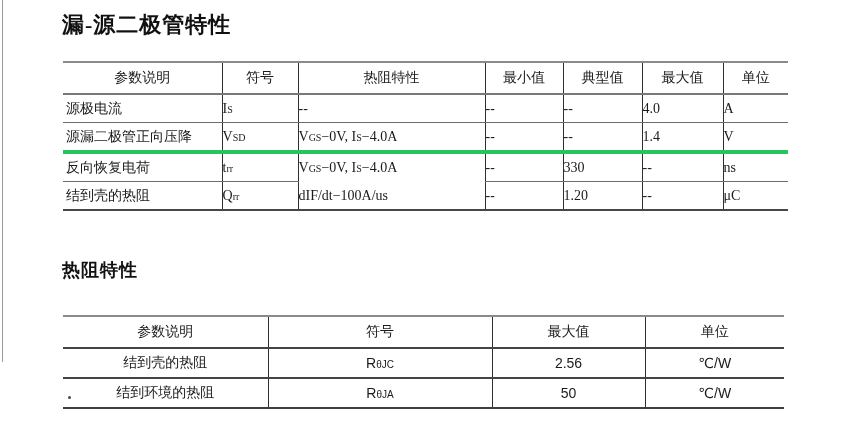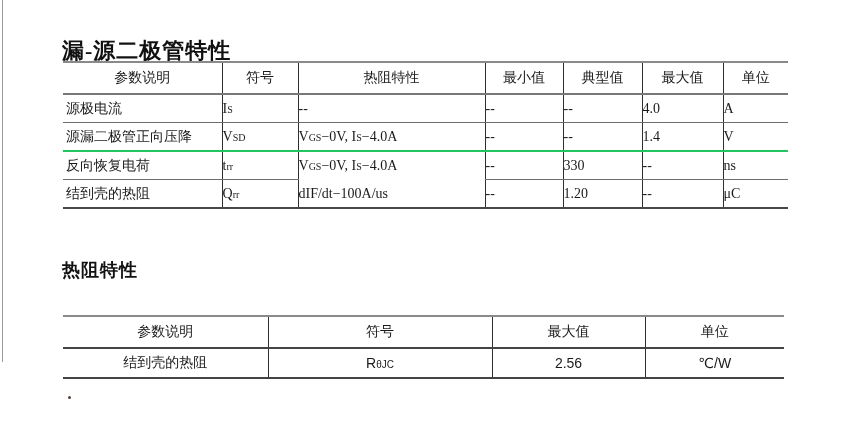--- a/index.html
+++ b/index.html
@@ -3,34 +3,34 @@
 <meta charset="utf-8">
 <style>
   html,body{margin:0;padding:0;background:#fff;}
   body{width:843px;height:436px;position:relative;overflow:hidden;
        font-family:"Liberation Serif","DejaVu Serif",serif;color:#1a1a1a;}
 
   .page-left-border{position:absolute;left:2px;top:0;width:1px;height:362px;background:#9b9b9b;}
 
   .sec-title{position:absolute;left:62px;font-weight:bold;color:#111;
              font-family:"Liberation Serif","DejaVu Serif",serif;letter-spacing:1px;}
-  .sec-title.t1{top:10px;font-size:22px;margin-top:26px;}
+  .sec-title.t1{top:10px;font-size:22px;}
   .sec-title.t2{top:258px;font-size:18px;}
 
   table{border-collapse:collapse;table-layout:fixed;}
 
   
   .tbl1{position:absolute;left:63px;top:61px;width:725px;font-size:14px;
         border-top:2px solid #8a8a8a;border-bottom:2px solid #474747;}
   .tbl1 th{font-weight:normal;height:30px;text-align:center;
            border-bottom:2px solid #787878;padding:0;}
   .tbl1 td{height:27px;padding:0;}
   .tbl1 th + th, .tbl1 td + td{border-left:1px solid #2f2f2f;}
   .tbl1 tr.rsep td{border-bottom:1px solid #6e6e6e;}
-  .tbl1 tr.rsep-dark td{border-bottom:2px solid #22c55e;}
+  .tbl1 tr.rsep-dark td{border-bottom:4px solid #22c55e;}
   .tbl1 td.param{text-align:left;padding-left:3px;}
   .tbl1 td.cond-merged{vertical-align:middle;}
   .cond-line{line-height:27px;}
 
   
   .tbl2{position:absolute;left:63px;top:315px;width:721px;font-size:14px;
         font-family:"Liberation Sans","DejaVu Sans",sans-serif;
         border-top:2px solid #8a8a8a;border-bottom:2px solid #3f3f3f;}
   .tbl2 th{font-weight:normal;height:30px;text-align:center;
            border-bottom:2px solid #444;padding:0;}
@@ -131,16 +131,22 @@
       <th>单位</th>
     </tr>
   </thead>
   <tbody>
     <tr class="rsep">
       <td>结到壳的热阻</td>
       <td><span class="sym"><span>R</span><span class="sub">θJC</span></span></td>
       <td>2.56</td>
       <td>℃/W</td>
     </tr>
+    <tr>
+      <td>结到环境的热阻</td>
+      <td><span class="sym"><span>R</span><span class="sub">θJA</span></span></td>
+      <td>50</td>
+      <td>℃/W</td>
+    </tr>
   </tbody>
 </table>
 
 <div class="artifact-dot"></div>
 
 </body></html>

